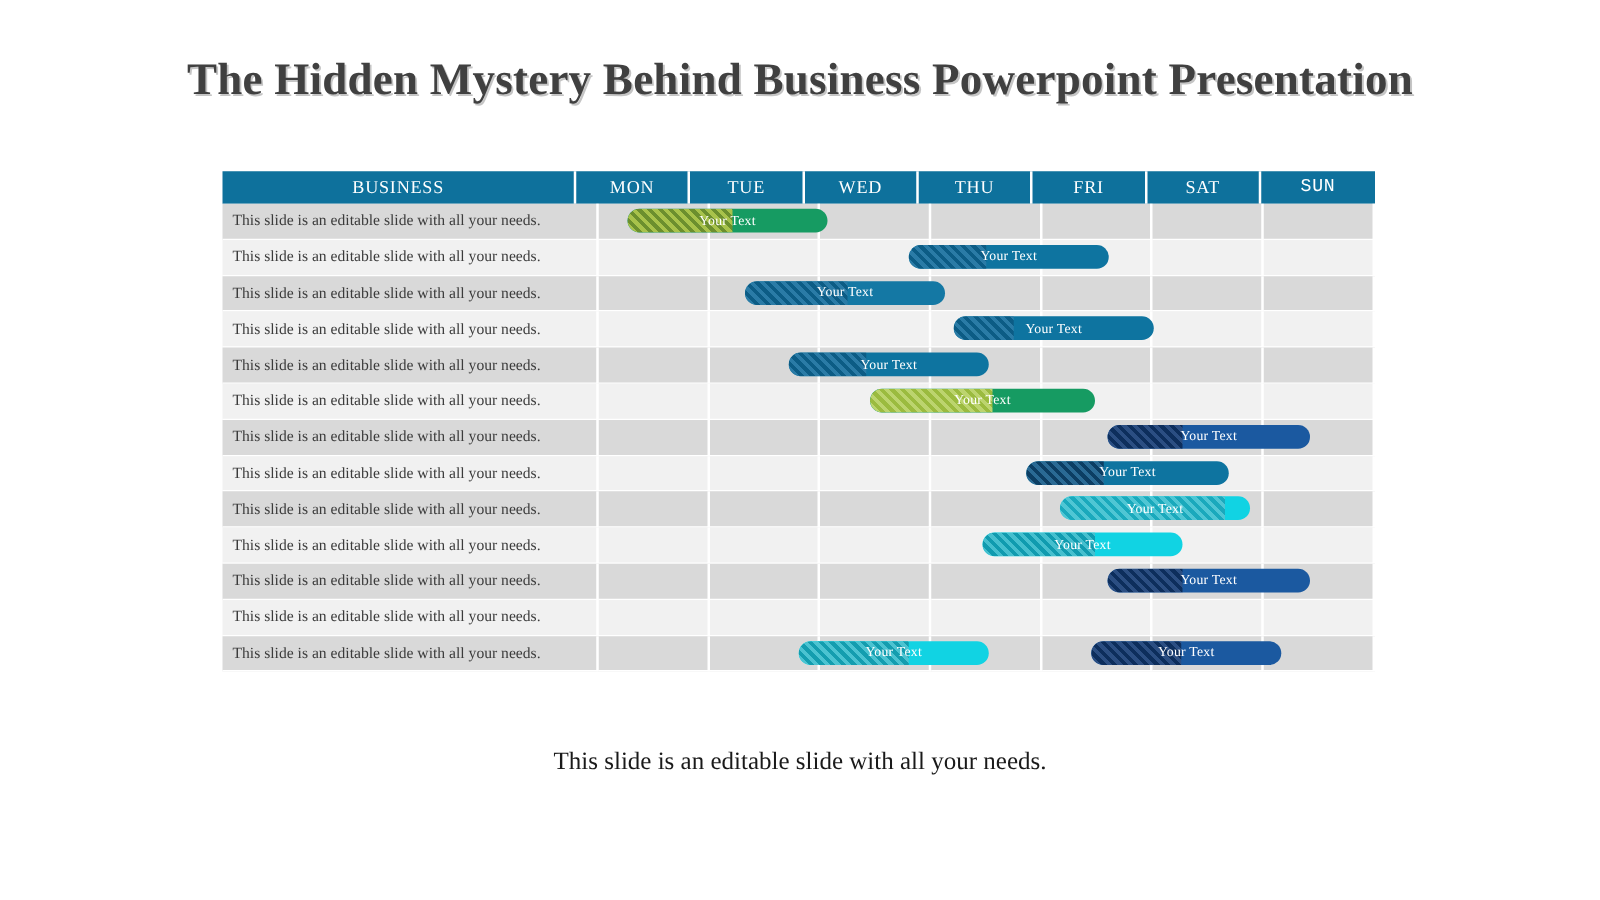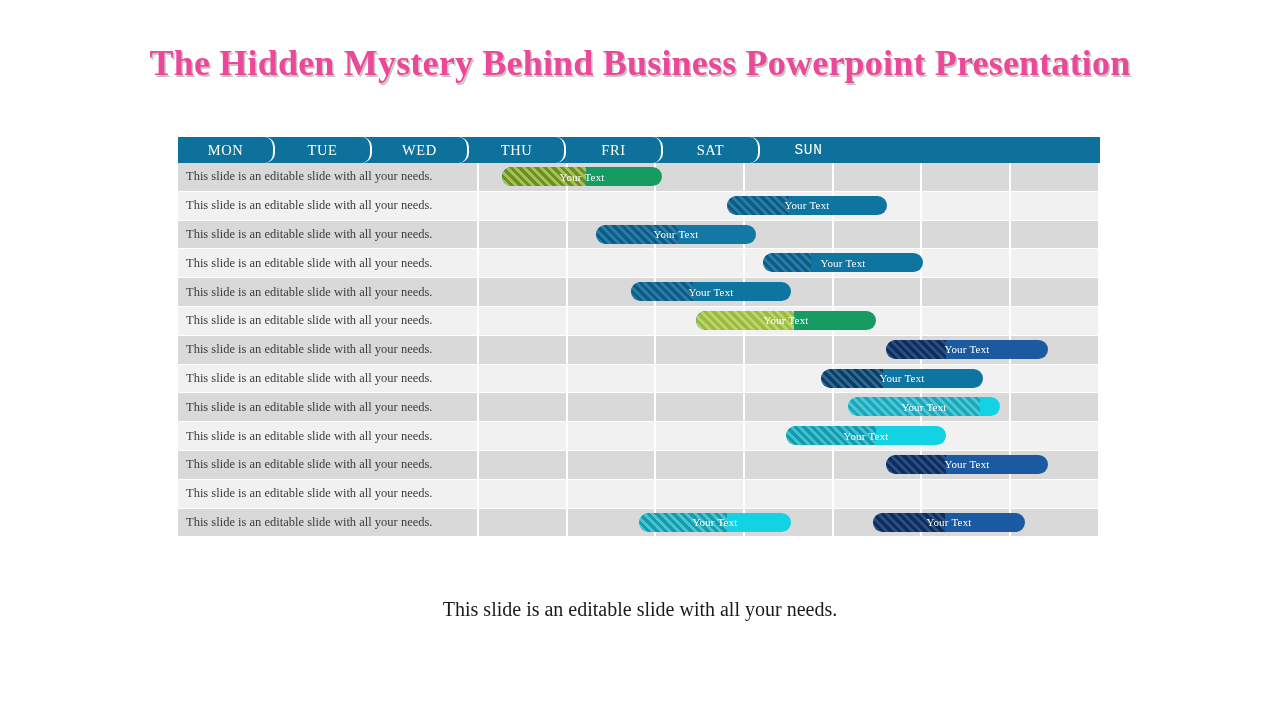--- a/index.html
+++ b/index.html
@@ -18,21 +18,21 @@
   
   .slide-title {
     position: absolute;
     left: 0;
     top: 42px;
     width: 1280px;
     text-align: center;
     font-family: "Liberation Serif", serif;
     font-size: 36px;
     font-weight: bold;
-    color: #ec4899;
+    color: #404040;
     letter-spacing: 0.2px;
     text-shadow: 1.5px 1.5px 0 rgba(150,150,150,0.55);
     white-space: nowrap;
   }
 
   
   .gantt {
     position: absolute;
     left: 178px;
     top: 137px;
@@ -51,21 +51,21 @@
     letter-spacing: 0.6px;
     display: flex;
     align-items: center;
     justify-content: center;
     box-sizing: border-box;
     border-right: 2px solid #ffffff;
     height: 100%;
   }
   .gantt-header .hcell:last-child { border-right: none; font-family: Liberation Mono, monospace; }
   .hcell.biz { width: 301px; }
-  .hcell.day { width: 97px; border-radius: 10px; }
+  .hcell.day { width: 97px; }
 
   .gantt-body {
     position: relative;
     width: 100%;
   }
   .grow {
     display: flex;
     width: 100%;
     height: 28.8px;
     position: relative;
@@ -139,20 +139,21 @@
   }
   .caption div { white-space: nowrap; }
 </style>
 </head>
 <body>
 
 <div class="slide-title">The Hidden Mystery Behind Business Powerpoint Presentation</div>
 
 <div class="gantt">
   <div class="gantt-header" id="thead">
+      <div class="hcell biz">BUSINESS</div>
       <div class="hcell day">MON</div>
       <div class="hcell day">TUE</div>
       <div class="hcell day">WED</div>
       <div class="hcell day">THU</div>
       <div class="hcell day">FRI</div>
       <div class="hcell day">SAT</div>
       <div class="hcell day">SUN</div>
     </div>
   <div class="gantt-body" id="tbody">
       <div class="grow odd">

